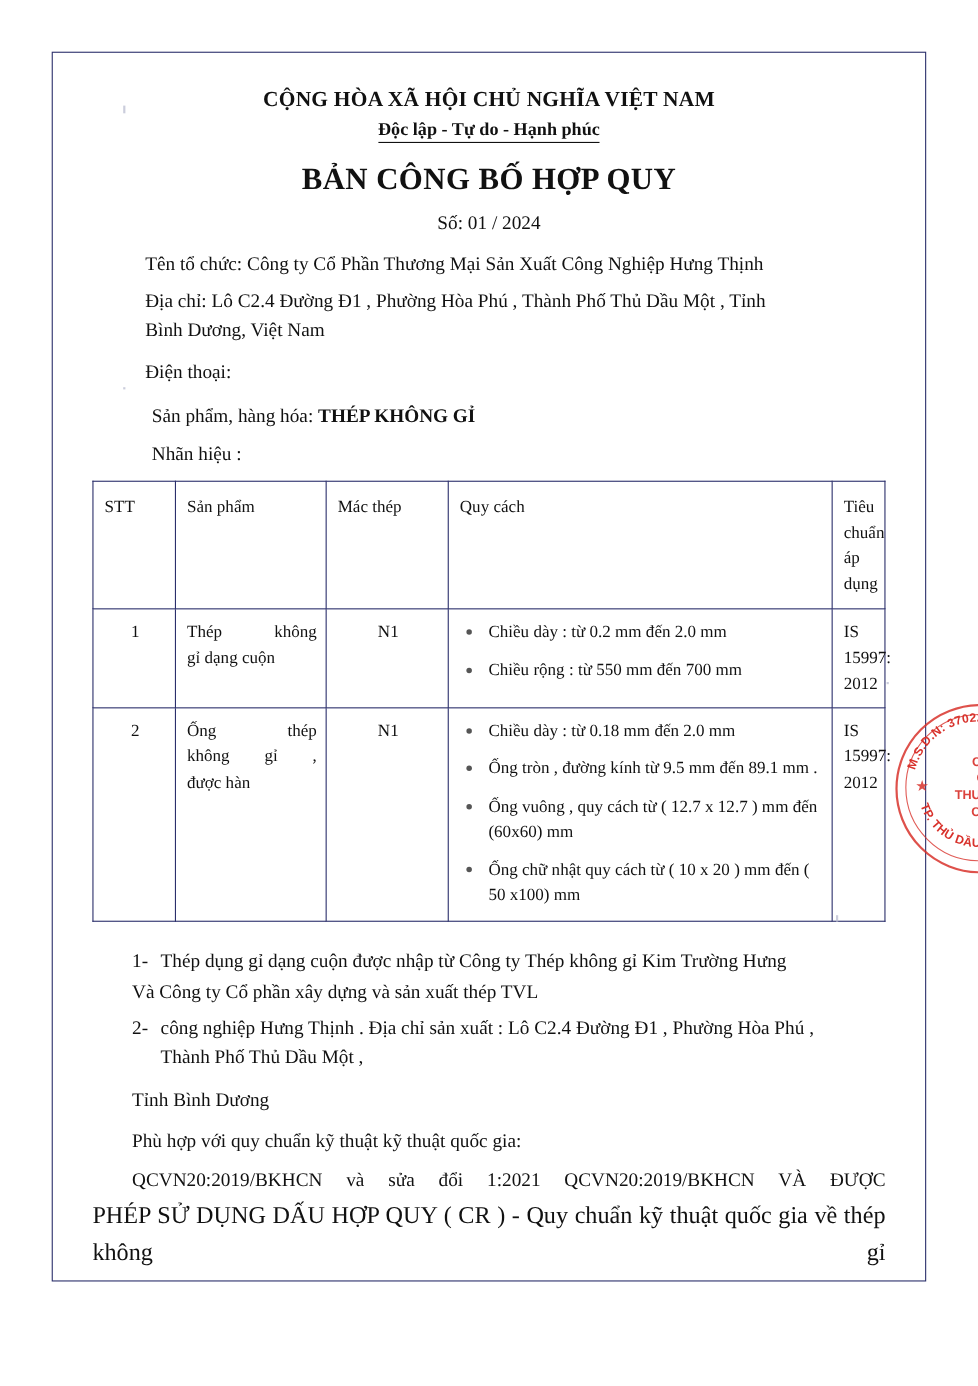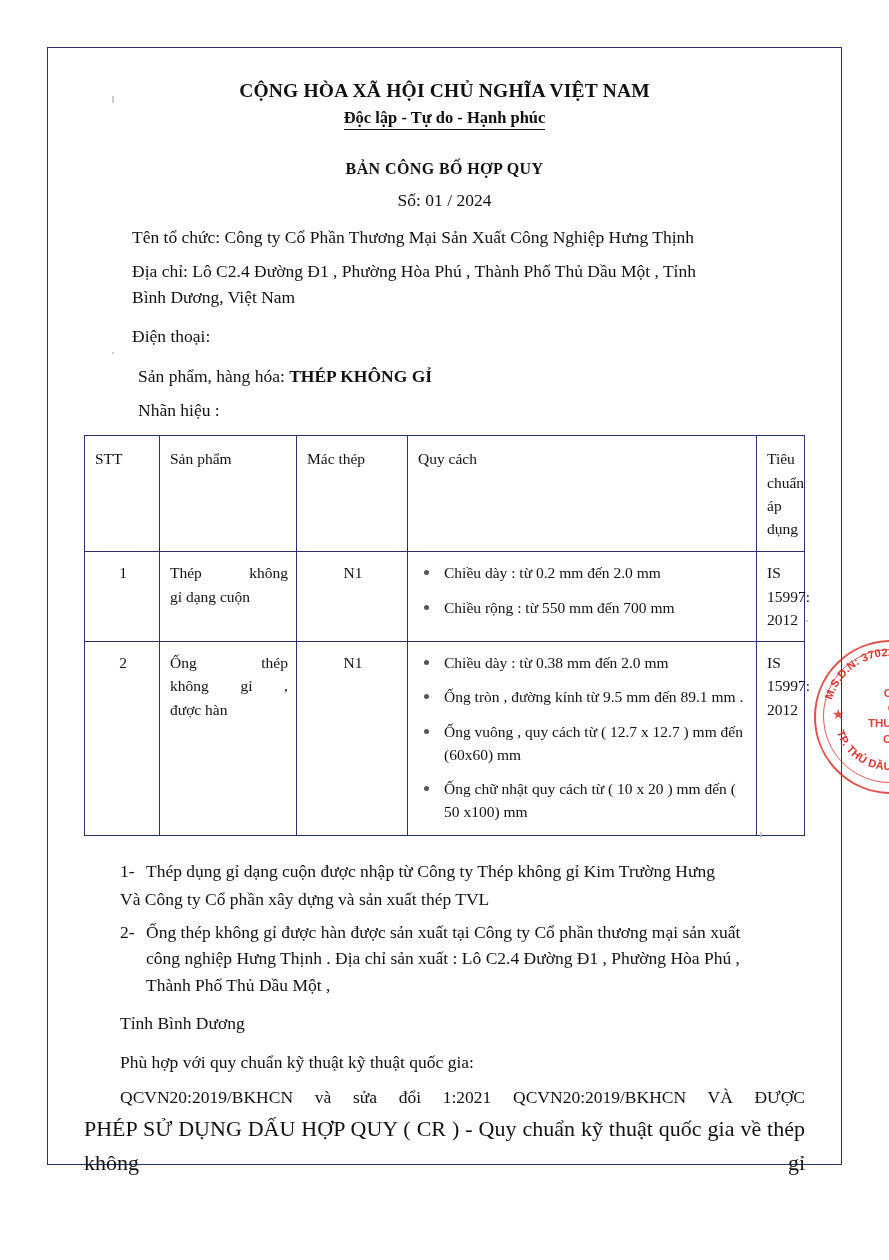--- a/index.html
+++ b/index.html
@@ -48,22 +48,22 @@
     font-weight: bold;
     font-size: 16.5px;
     margin-top: 6px;
     display: inline-block;
     border-bottom: 1.3px solid #111;
     padding-bottom: 1px;
   }
 
   .doc-title {
     font-weight: bold;
-    font-size: 16px;
-    margin-top: 30px;
+    font-size: 28px;
+    margin-top: 18px;
     letter-spacing: 0.4px;
   }
   .doc-number {
     font-size: 17.5px;
     margin-top: 12px;
   }
 
   .field-line {
     font-size: 17.5px;
     margin-top: 14px;
@@ -310,21 +310,21 @@
       <tr>
         <td class="c-stt">2</td>
         <td class="c-prod">
           <div class="just">Ống thép</div>
           <div class="just">không gỉ ,</div>
           <div>được hàn</div>
         </td>
         <td class="c-mac">N1</td>
         <td class="c-quy">
           <ul class="speclist">
-            <li>Chiều dày : từ 0.38 mm đến 2.0 mm</li>
+            <li>Chiều dày : từ 0.18 mm đến 2.0 mm</li>
             <li>Ống tròn , đường kính từ 9.5 mm đến 89.1 mm .</li>
             <li>Ống vuông , quy cách từ ( 12.7 x 12.7 ) mm đến (60x60) mm</li>
             <li>Ống chữ nhật quy cách từ ( 10 x 20 ) mm đến ( 50 x100) mm</li>
           </ul>
         </td>
         <td class="c-std">IS 15997: 2012</td>
       </tr>
     </tbody>
   </table>
 
@@ -333,21 +333,20 @@
       <div class="note-num">1-</div>
       <div class="note-body">
         <div>Thép dụng gỉ dạng cuộn được nhập từ Công ty Thép không gỉ Kim Trường Hưng</div>
       </div>
     </div>
     <div class="note-cont">Và Công ty Cổ phần xây dựng và sản xuất thép TVL</div>
 
     <div class="note-item">
       <div class="note-num">2-</div>
       <div class="note-body">
-        <div>Ống thép không gỉ được hàn được sản xuất tại Công ty Cổ phần thương mại sản xuất</div>
         <div>công nghiệp Hưng Thịnh . Địa chỉ sản xuất : Lô C2.4 Đường Đ1 , Phường Hòa Phú ,</div>
         <div>Thành Phố Thủ Dầu Một ,</div>
       </div>
     </div>
 
     <div class="note-plain">Tỉnh Bình Dương</div>
     <div class="note-plain">Phù hợp với quy chuẩn kỹ thuật kỹ thuật quốc gia:</div>
     <div class="para-just">
       <span class="line1">QCVN20:2019/BKHCN và sửa đổi 1:2021  QCVN20:2019/BKHCN VÀ ĐƯỢC</span>
     </div>

